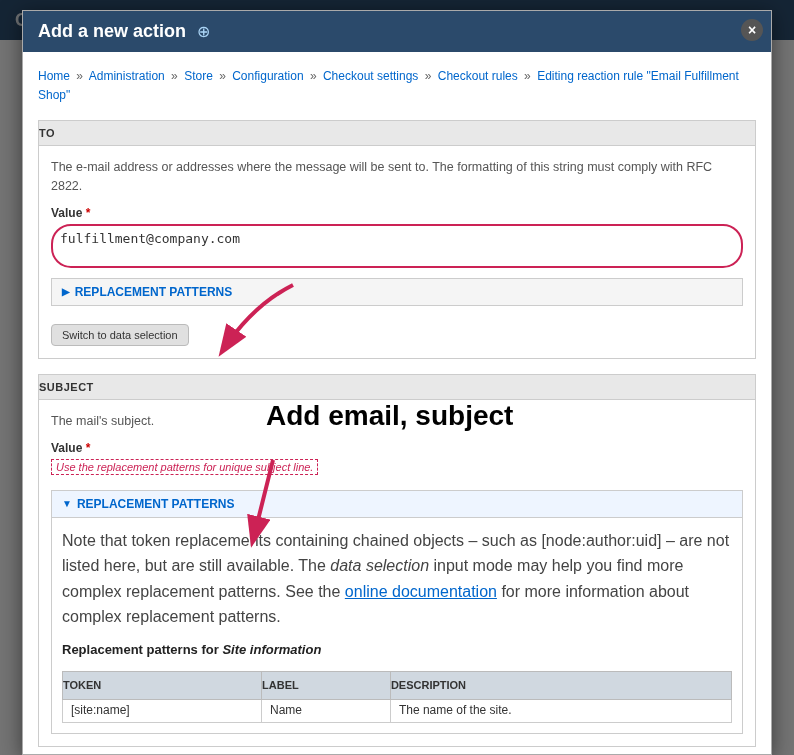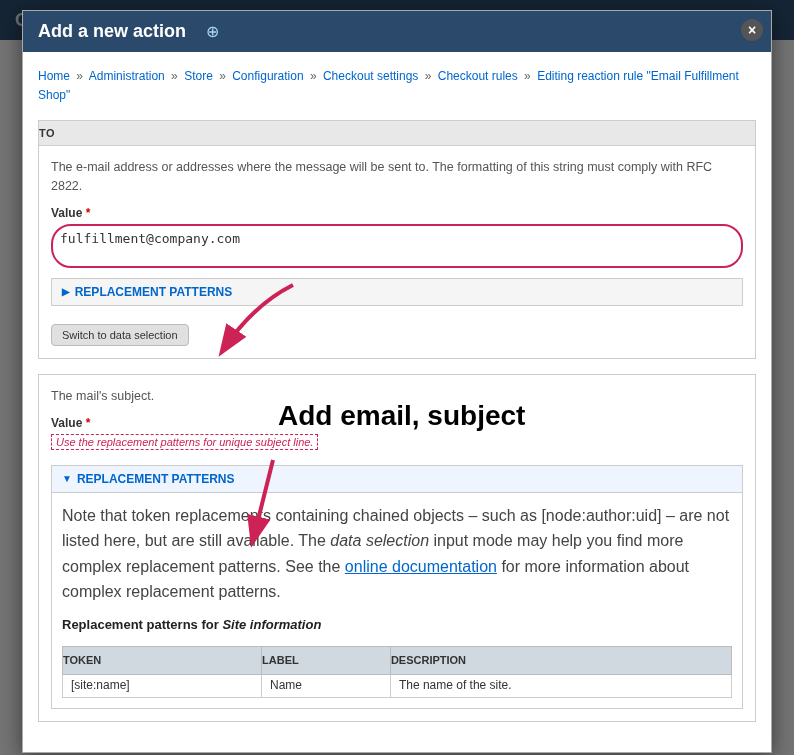--- a/index.html
+++ b/index.html
@@ -55,21 +55,21 @@
       max-height: 745px;
       overflow-y: auto;
     }
 
     .modal-header {
       background: #2b4a6b;
       color: white;
       padding: 10px 15px;
       display: flex;
       align-items: center;
-      gap: 20px;
+      gap: 11px;
     }
 
     .modal-title {
       font-size: 18px;
       font-weight: bold;
     }
 
     .modal-title-icon {
       font-size: 16px;
       color: #aad4f5;
@@ -374,23 +374,24 @@
 
         <svg class="red-arrow" style="position:absolute; top:155px; left:155px; width:120px; height:90px;" viewBox="0 0 120 90">
           <defs>
             <marker id="arrowhead1" markerWidth="8" markerHeight="6" refX="6" refY="3" orient="auto">
               <polygon points="0 0, 8 3, 0 6" fill="#cc2255"></polygon>
             </marker>
           </defs>
           <path d="M100,10 Q60,30 30,75" stroke="#cc2255" stroke-width="4" fill="none" marker-end="url(#arrowhead1)"></path>
         </svg>
 
-        <div class="big-label" style="left: 240px; top: 280px; text-align: center;">Add email, subject</div>
+        <div class="big-label" style="left: 228px; top: 280px; text-align: center;">Add email, subject</div>
 
         <div class="section-box">
+          <div class="section-header">SUBJECT</div>
           <div class="section-body">
             <p class="section-desc">The mail's subject.</p>
             <div class="field-label">
               <span>Value</span> <span class="required-star">*</span>
             </div>
             <div style="margin-bottom:5px;">
               <span class="subject-annotation">Use the replacement patterns for unique subject line.</span>
             </div>
 
             <div class="collapse-section" style="margin-top:10px;">

